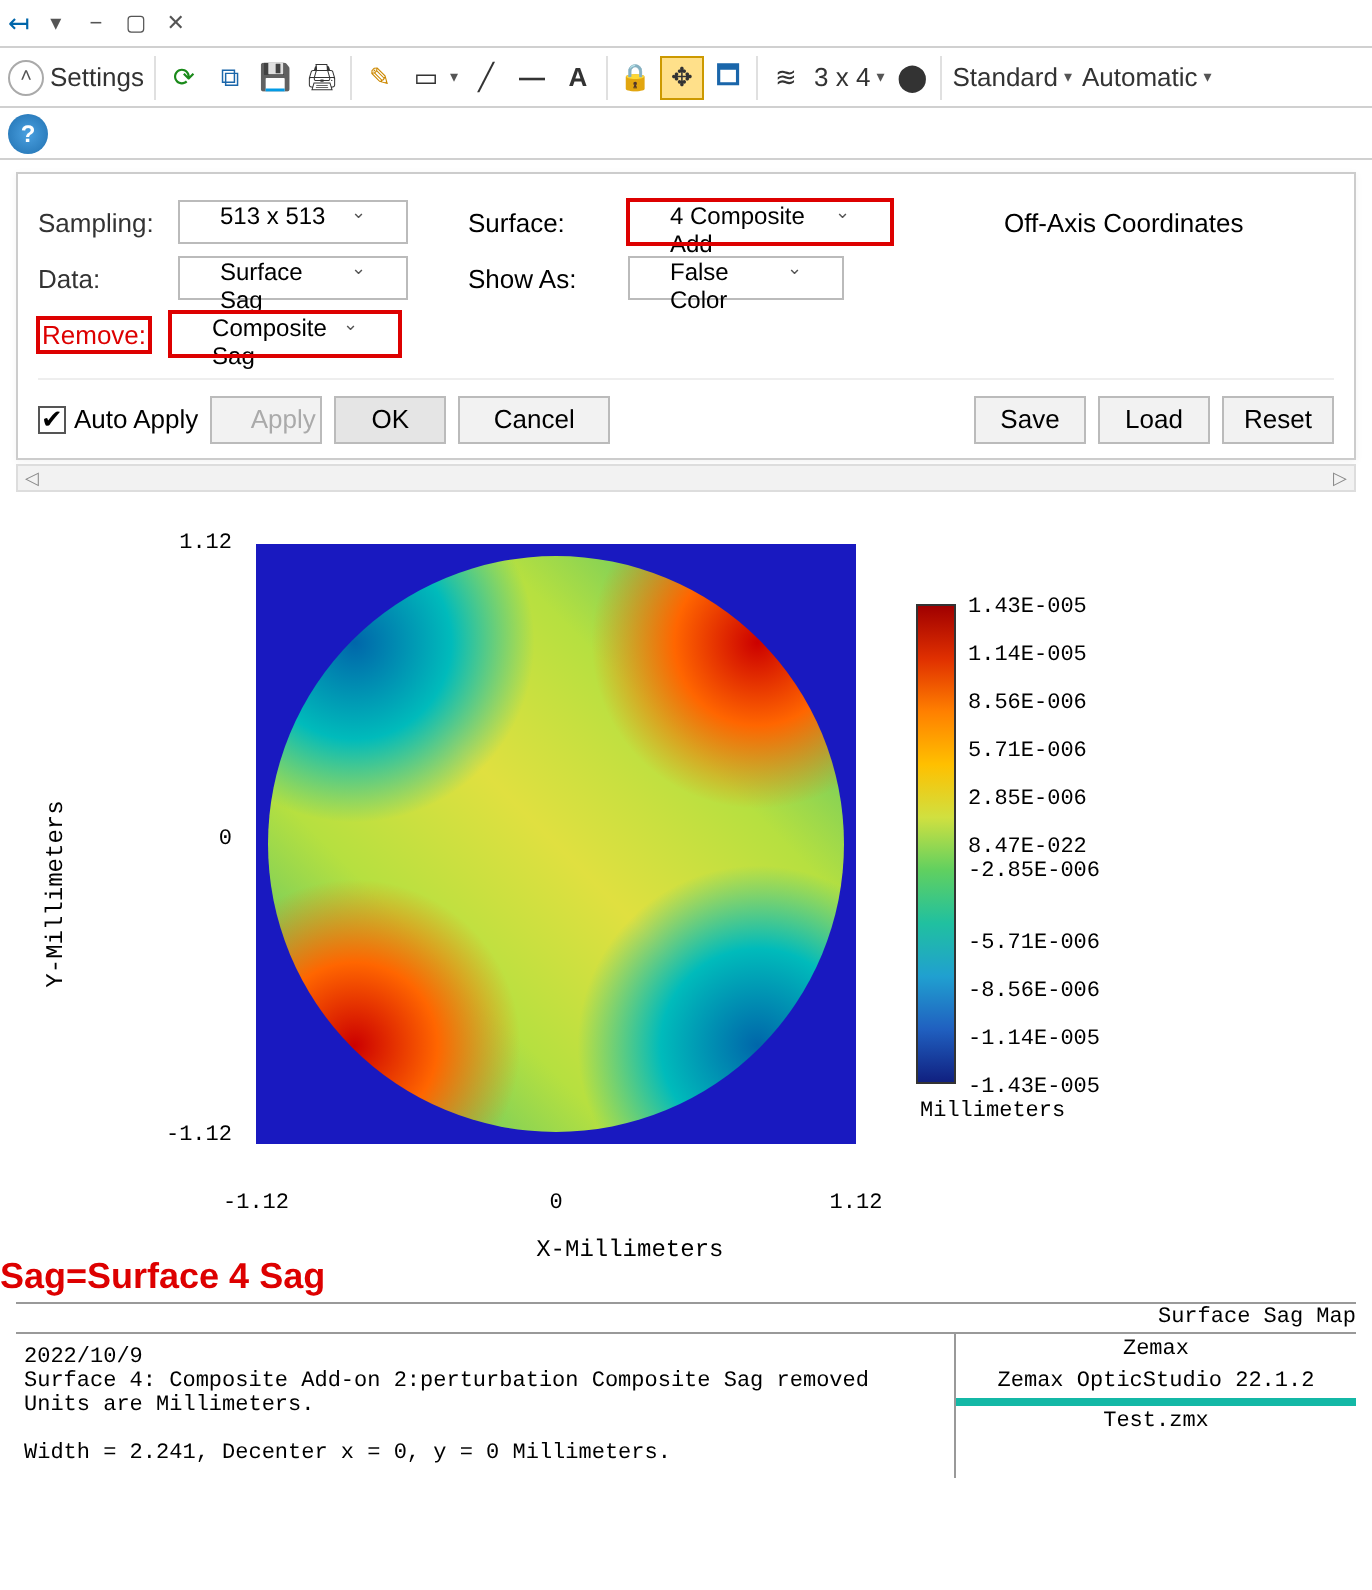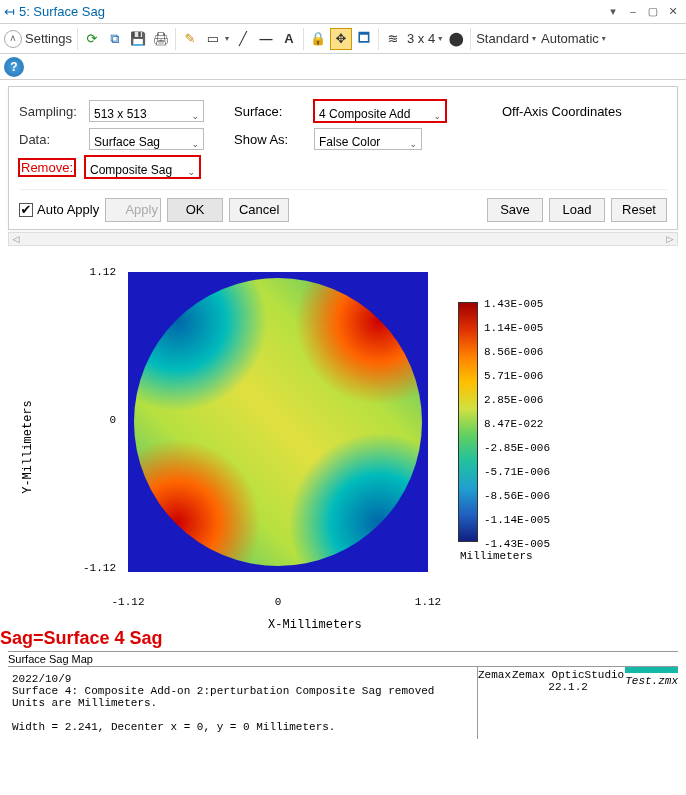--- a/index.html
+++ b/index.html
@@ -50,41 +50,41 @@
     padding:10px 10px 8px 10px;
     background:#fff;
     box-shadow:0 1px 4px rgba(0,0,0,0.05);
   }
   .srow { display:flex; align-items:center; height:28px; }
   .slabel { width:70px; color:#333; font-size:13px;}
   .combo {
     width:115px; height:22px;
     border:1px solid #bbb;
     background:#fff;
-    display:flex; align-items:flex-end; padding:0 4px;
+    display:flex; align-items:flex-start; padding:0 20px;
     font-size:12px; position:relative;
     margin-right:30px;
   }
   .combo .ch { margin-left:auto; font-size:9px; color:#555; }
   .hl-red { outline:2px solid #d00; outline-offset:-1px; }
   .label-red { color:#d00; }
   .slabel2 { width:80px; font-size:13px; }
   .offaxis { margin-left:26px; font-size:13px; }
   .btnrow { display:flex; align-items:center; height:32px; margin-top:8px; border-top:1px solid #eee; padding-top:8px;}
   .chk { display:flex; align-items:center; gap:4px; font-size:13px;}
   .chk .box { width:14px; height:14px; border:1px solid #555; display:flex; align-items:center; justify-content:center;}
   .btn {
     height:24px; display:flex; align-items:center; justify-content:center;
     border:1px solid #bbb; background:#f2f2f2; margin-left:6px;
     font-size:13px;
   }
   .btn.disabled { color:#aaa;padding-left:17px; }
   .btn.apply { width:56px; }
   .btn.ok { width:56px; background:#e5e5e5; }
-  .btn.cancel { width:60px; }
+  .btn.cancel { width:76px; }
   .btn.r { width:56px; }
   .spacer { flex:1; }
   .scrollbar { height:14px; background:#f2f2f2; border:1px solid #ddd; margin:2px 8px 0 8px; display:flex; }
   .scrollbar .arrow { width:14px; display:flex; align-items:center; justify-content:center; font-size:9px; color:#888; }
   .scrollbar .track { flex:1; }
   .chartarea { position:relative; margin:16px 8px 0 8px; height:370px; font-family:"Courier New", monospace; }
   .ylab { position:absolute; left:20px; top:50%; transform:translate(-50%,-50%) rotate(-90deg); font-size:12px; }
   .xlab { position:absolute; bottom:0; left:50%; transform:translateX(-80%); font-size:12px; }
   .ytick { position:absolute; left:68px; font-size:11px; text-align:right; width:40px; }
   .xtick { position:absolute; bottom:24px; font-size:11px; transform:translateX(-50%); }
@@ -98,34 +98,33 @@
       radial-gradient(circle at 85% 85%, #06a 0%, #0bb 14%, transparent 26%),
       linear-gradient(45deg, #4ac070 8%, #b6e040 30%, #e0e040 50%, #b6e040 70%, #4ac070 92%);
   }
   .colorbar { position:absolute; left:450px; top:40px; width:20px; height:240px;
     background: linear-gradient(to bottom,#a00000,#e03000,#ff8000,#ffc000,#d0e040,#60d060,#20c0a0,#20a0d0,#2060c0,#102080);
     border:1px solid #333;
   }
   .cb-tick { position:absolute; left:476px; font-size:11px; white-space:nowrap; font-family:"Courier New", monospace; }
   .cb-unit { position:absolute; left:452px; top:288px; font-size:11px; font-family:"Courier New", monospace; }
   .annot { text-align:left; font-size:18px; color:#d00; font-weight:bold; margin-top:-4px; font-family:"Segoe UI",sans-serif;}
-  .footer-title { text-align:left; font-size:11px; font-family:Liberation Sans, sans-serif; border-top:1px solid #999; border-bottom:1px solid #999; padding:1px 0; margin:2px 8px 0 8px;}
+  .footer-title { text-align:right; font-size:11px; font-family:Liberation Mono, monospace; border-top:1px solid #999; border-bottom:1px solid #999; padding:1px 0; margin:2px 8px 0 8px;}
   .footer-row { display:flex; font-size:11px; font-family:"Courier New", monospace; margin:0 8px; }
   .footer-left { flex:1; padding:6px 4px; white-space:pre-line; border-right:1px solid #999;}
-  .footer-right { width:200px; display:flex; flex-direction:row; }
+  .footer-right { width:200px; display:flex; flex-direction:column; }
   .footer-right div { text-align:center; padding:2px 0;}
-  .footer-right .sep { border-top:6px solid #14b8a6;font-style:italic; }
+  .footer-right .sep { border-top:4px solid #14b8a6; }
   .expand-btn { width:18px; height:18px; border:1px solid #aaa; border-radius:50%; display:flex; align-items:center; justify-content:center; font-size:10px; color:#555; }
 </style>
 </head>
 <body>
 
 <div class="titlebar">
   <span class="title-icon">↤</span>
-  <span class="title-text">5: Surface Sag</span>
   <div class="winbtns">
     <span class="winbtn">▾</span>
     <span class="winbtn">−</span>
     <span class="winbtn">▢</span>
     <span class="winbtn">✕</span>
   </div>
 </div>
 
 <div class="toolbar">
   <span class="expand-btn">˄</span>
@@ -227,21 +226,21 @@
   <div class="xtick" style="left:270px;">0</div>
   <div class="xtick" style="left:420px;">1.12</div>
   <div class="xlab">X-Millimeters</div>
   <div class="colorbar"></div>
   <div class="cb-tick" style="top:36px">1.43E-005</div>
   <div class="cb-tick" style="top:60px">1.14E-005</div>
   <div class="cb-tick" style="top:84px">8.56E-006</div>
   <div class="cb-tick" style="top:108px">5.71E-006</div>
   <div class="cb-tick" style="top:132px">2.85E-006</div>
   <div class="cb-tick" style="top:156px">8.47E-022</div>
-  <div class="cb-tick" style="top:180px">-2.85E-006</div>
+  <div class="cb-tick" style="top:168px">-2.85E-006</div>
   <div class="cb-tick" style="top:204px">-5.71E-006</div>
   <div class="cb-tick" style="top:228px">-8.56E-006</div>
   <div class="cb-tick" style="top:252px">-1.14E-005</div>
   <div class="cb-tick" style="top:276px">-1.43E-005</div>
   <div class="cb-unit">Millimeters</div>
 </div>
 
 <div class="annot">Sag=Surface 4 Sag</div>
 
 <div class="footer-title">Surface Sag Map</div>

